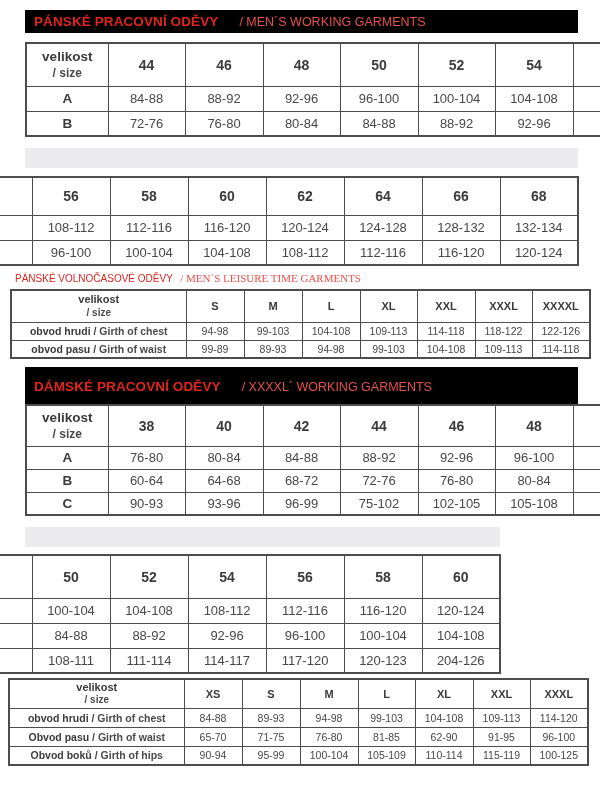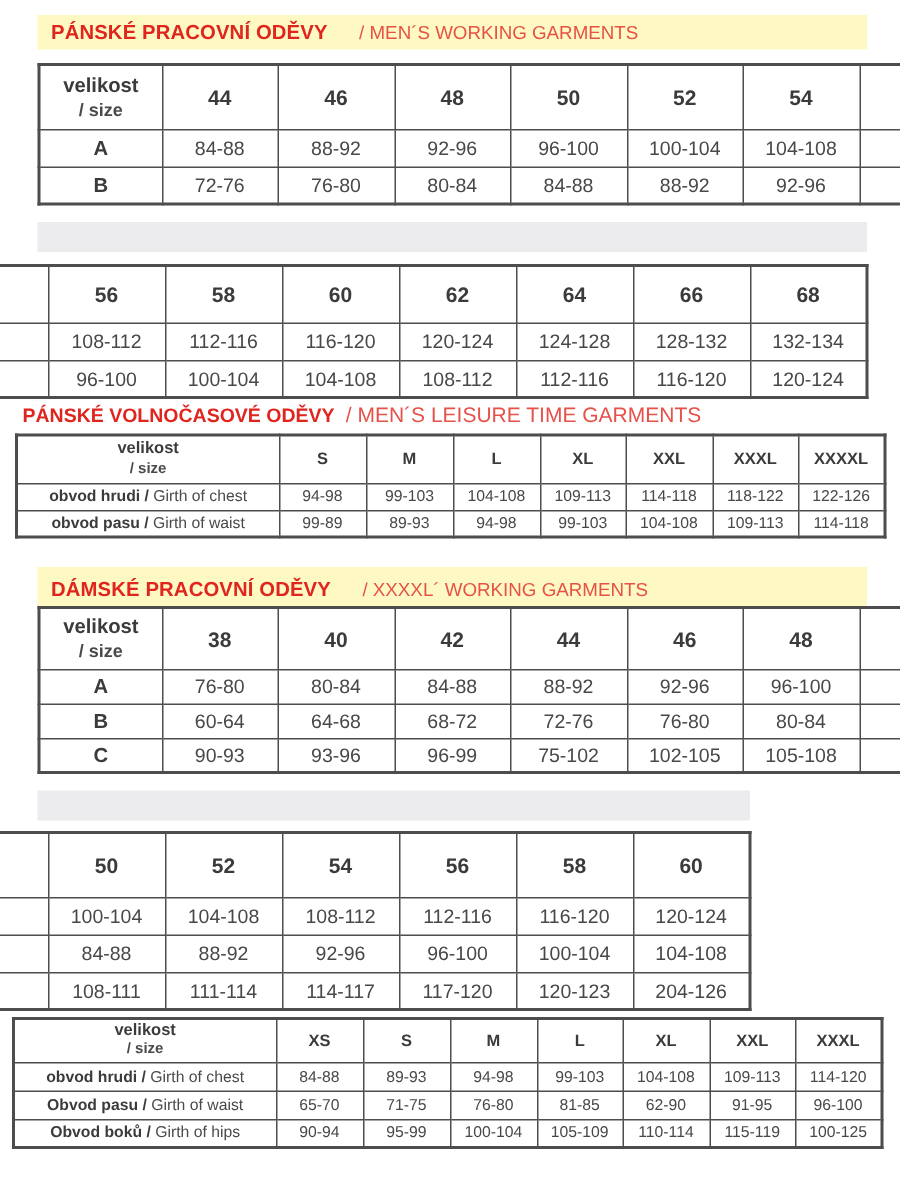--- a/index.html
+++ b/index.html
@@ -1,27 +1,27 @@
 <!DOCTYPE html>
 <html><head>
 <meta charset="utf-8">
 <style>
   html,body{margin:0;padding:0;background:#fff;}
   .canvas{position:relative;width:600px;height:800px;background:#ffffff;overflow:hidden;
           font-family:"Liberation Sans",sans-serif;}
 
   
-  .titlebar{position:absolute;left:25px;width:553px;height:23px;background:#fef9c3;
+  .titlebar{position:absolute;left:25px;width:553px;height:23px;background:#000000;
             display:flex;align-items:center;padding-left:9px;box-sizing:border-box;white-space:nowrap;}
   .t-cz{color:#e0241e;font-weight:bold;font-size:13.5px;letter-spacing:.1px;}
   .t-en{color:#e6514a;font-size:12.5px;margin-left:21px;}
 
   .smalltitle{position:absolute;left:15px;top:268px;white-space:nowrap;}
-  .smalltitle .s-cz{color:#e0241e;font-weight:bold;font-size:13px;}
-  .smalltitle .s-en{color:#e6514a;font-size:14px;margin-left:3px;}
+  .smalltitle .s-cz{color:#e0241e;font-weight:normal;font-size:10px;}
+  .smalltitle .s-en{color:#e6514a;font-size:11px;margin-left:3px;font-family:Liberation Serif, serif;}
 
   .greybar{position:absolute;background:#ececee;height:20px;}
 
   
   table.tbl{position:absolute;border-collapse:collapse;table-layout:fixed;background:#fff;
             border:2px solid #4d4d4f;}
   table.tbl td{border:1px solid #4d4d4f;text-align:center;vertical-align:middle;
                padding:0;overflow:hidden;color:#48484a;}
   
   .big td{font-size:13px;}
@@ -31,21 +31,21 @@
   .sm td{font-size:10.5px;}
   .sm td.szhead{font-weight:bold;font-size:11px;color:#3b3b3d;}
   .sm td.measlab{text-align:center;}
   .vlk-b{display:block;font-weight:bold;color:#3b3b3d;line-height:1.25;}
   .vlk-n{display:block;font-weight:bold;color:#4a4a4c;line-height:1.25;}
   .big .vlk-b{font-size:13.5px;}
   .big .vlk-n{font-size:12px;}
   .sm .vlk-b{font-size:11px;}
   .sm .vlk-n{font-size:10px;}
   .lab-b{font-weight:bold;color:#3b3b3d;}
-  .lab-n{font-weight:normal;color:#4a4a4c;text-align:right;}
+  .lab-n{font-weight:bold;color:#4a4a4c;text-align:right;}
 </style>
 </head>
 <body>
 
 <div class="canvas">
 
   <div class="titlebar" style="top:10px;">
     <span class="t-cz">PÁNSKÉ PRACOVNÍ ODĚVY</span>
     <span class="t-en">/ MEN´S WORKING GARMENTS</span>
   </div>
@@ -191,21 +191,21 @@
       <td>89-93</td>
       <td>94-98</td>
       <td>99-103</td>
       <td>104-108</td>
       <td>109-113</td>
       <td>114-118</td>
     </tr>
   </tbody>
     </table>
 
-  <div class="titlebar" style="top:378px;height:29px;">
+  <div class="titlebar" style="top:367px;height:39px;">
     <span class="t-cz">DÁMSKÉ PRACOVNÍ ODĚVY</span>
     <span class="t-en">/ XXXXL´ WORKING GARMENTS</span>
   </div>
 
   <table class="tbl big" style="left:25px;top:404px;width:625px;">
     <colgroup>
         <col style="width:82px">
         <col style="width:77px">
         <col style="width:78px">
         <col style="width:77px">

